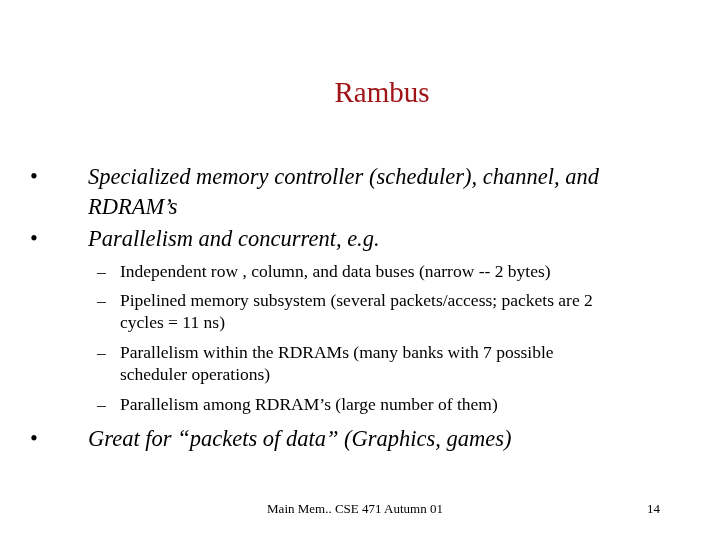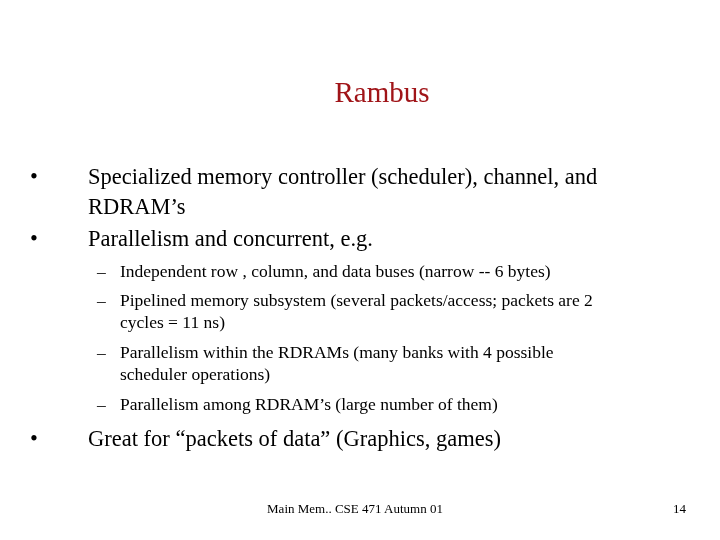--- a/index.html
+++ b/index.html
@@ -6,26 +6,26 @@
   body {
     width: 720px; height: 540px; background: #ffffff; position: relative; overflow: hidden;
     font-family: "Liberation Serif", "DejaVu Serif", serif; color: #000;
   }
   .title {
     position: absolute; left: 0; width: 720px; top: 76px; text-align: center;
     font-size: 29px; color: #a01418; margin-left: 22px;
   }
   .l1 { position: absolute; left: 0; font-size: 22.5px; line-height: 27px; }
   .l1 .bullet { position: absolute; left: 30px; width: 20px; }
-  .l1 .text { position: absolute; left: 88px; width: 600px; white-space: nowrap; }
+  .l1 .text { position: absolute; left: 88px; width: 600px; white-space: nowrap; font-style: italic; }
   .l2 { position: absolute; left: 0; font-size: 17.5px; line-height: 23px; }
   .l2 .dash { position: absolute; left: 97px; }
   .l2 .text { position: absolute; left: 120px; width: 580px; white-space: nowrap; }
   .footer-center { position: absolute; top: 501px; left: 0; width: 720px; text-align: center; font-size: 13px; margin-left: -5px; }
-  .footer-num { position: absolute; top: 501px; left: 673px; font-size: 13px; text-align: right; }
+  .footer-num { position: absolute; top: 501px; left: 647px; font-size: 13px; text-align: right; }
 </style>
 </head>
 <body>
 
 <div>
   <div class="title">Rambus</div>
 
   <div class="l1" style="top:163px;">
     <span class="bullet">•</span>
     <span class="text">Specialized memory controller (scheduler), channel, and</span>
@@ -34,34 +34,34 @@
     <span class="text">RDRAM’s</span>
   </div>
 
   <div class="l1" style="top:225px;">
     <span class="bullet">•</span>
     <span class="text">Parallelism and concurrent, e.g.</span>
   </div>
 
   <div class="l2" style="top:260px;">
     <span class="dash">–</span>
-    <span class="text">Independent row , column, and data buses (narrow -- 6 bytes)</span>
+    <span class="text">Independent row , column, and data buses (narrow -- 2 bytes)</span>
   </div>
 
   <div class="l2" style="top:289px;">
     <span class="dash">–</span>
     <span class="text">Pipelined memory subsystem (several packets/access; packets are 2</span>
   </div>
   <div class="l2" style="top:311px;">
     <span class="text">cycles = 11 ns)</span>
   </div>
 
   <div class="l2" style="top:341px;">
     <span class="dash">–</span>
-    <span class="text">Parallelism within the RDRAMs (many banks with 4 possible</span>
+    <span class="text">Parallelism within the RDRAMs (many banks with 7 possible</span>
   </div>
   <div class="l2" style="top:363px;">
     <span class="text">scheduler operations)</span>
   </div>
 
   <div class="l2" style="top:393px;">
     <span class="dash">–</span>
     <span class="text">Parallelism among RDRAM’s (large number of them)</span>
   </div>
 

